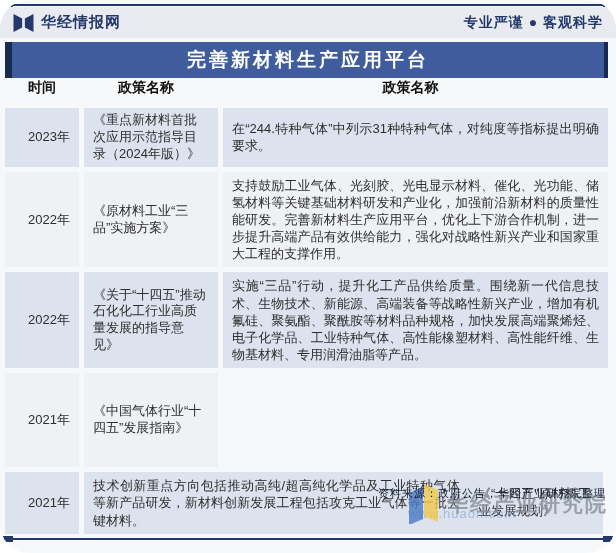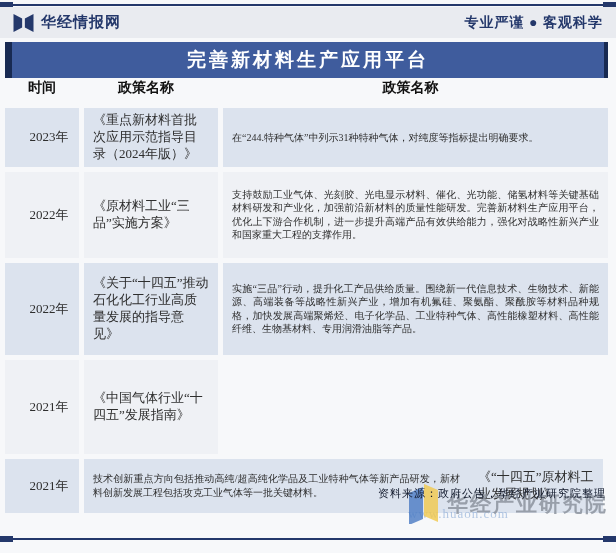--- a/index.html
+++ b/index.html
@@ -1,21 +1,22 @@
 <!DOCTYPE html>
 <html style="--c-navy: #24386b; --c-navy-dark: #182a52; --c-title: #3f5c9d; --c-row-odd: #dce3ee; --c-row-even: #eff1f5; --c-page: #f7f8fa; --c-wm-blue: #4a7bc4; --c-wm-yellow: #f2c94c;"><head>
 <meta charset="utf-8">
 <style>
   html,body{margin:0;padding:0;}
   body{width:616px;height:553px;overflow:hidden;}
   .page{
     position:relative;width:616px;height:553px;
     background:var(--c-page,#f7f8fa);
-    font-family:Liberation Serif, serif;
+    font-family:Liberation Sans, sans-serif;
     overflow:hidden;
+    border-radius:29px;
   }
   
   .rule{position:absolute;left:0;right:0;height:2px;background:var(--c-navy,#34466e);}
   .rule-top{top:4px;}
   .rule-bottom{top:538px;}
   .cap{position:absolute;top:-2px;width:13px;height:6px;background:var(--c-navy,#34466e);}
   .cap-l{left:0;}
   .cap-r{right:0;}
   
   .brandbar{
@@ -43,21 +44,21 @@
   .c2{width:134px;flex:none;box-sizing:border-box;}
   .c3{flex:1;box-sizing:border-box;}
   .td.c1,.td.c2{margin-right:5px;padding-left:20px;}
   .trow{display:flex;margin-top:5px;}
   .td{padding:4px 6px;color:#2e2e2e;}
   .odd  .td{background:var(--c-row-odd,#dce3ee);}
   .even .td{background:var(--c-row-even,#eff1f5);}
   .td.c1{display:flex;align-items:center;justify-content:center;font-size:13px;}
   .td.c2{display:flex;align-items:center;justify-content:center;text-align:left;
          font-size:13px;line-height:1.3;padding:4px 9px;}
-  .td.c3{display:flex;align-items:center;font-size:10px;line-height:1.32;
+  .td.c3{display:flex;align-items:center;font-size:13px;line-height:1.32;
          text-align:justify;padding:5px 9px;}
   .r1 .td{min-height:48px;}
   .r2 .td{min-height:86px;}
   .r3 .td{min-height:92px;}
   .r4 .td{min-height:94px;}
   .r5 .td{min-height:54px;}
   
   .watermark{
     position:absolute;top:484px;right:8px;z-index:2;
     display:flex;align-items:center;gap:7px;pointer-events:none;

